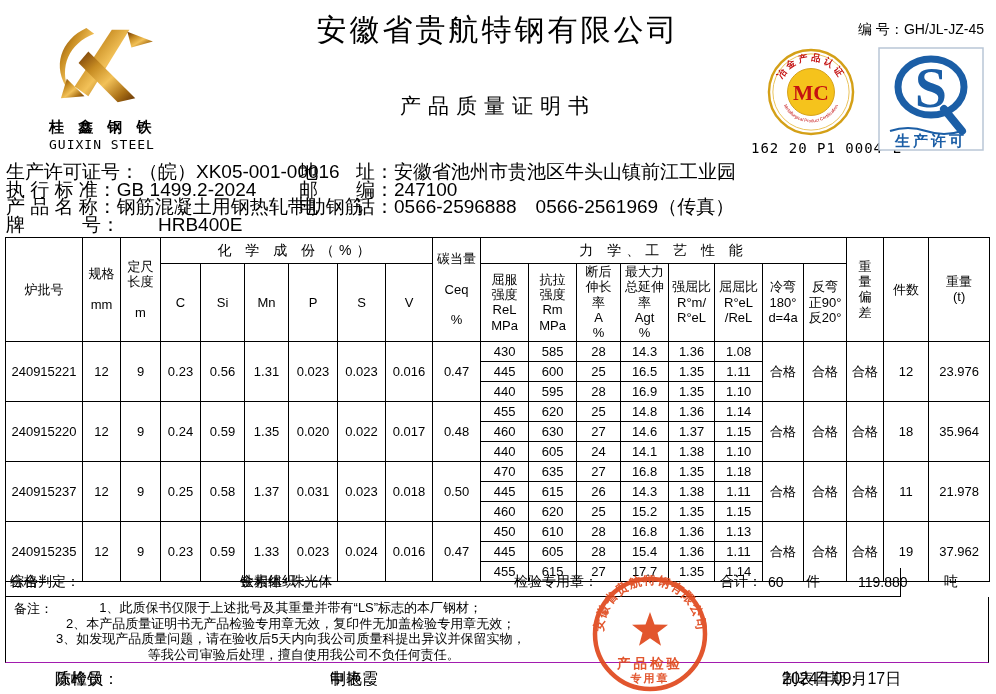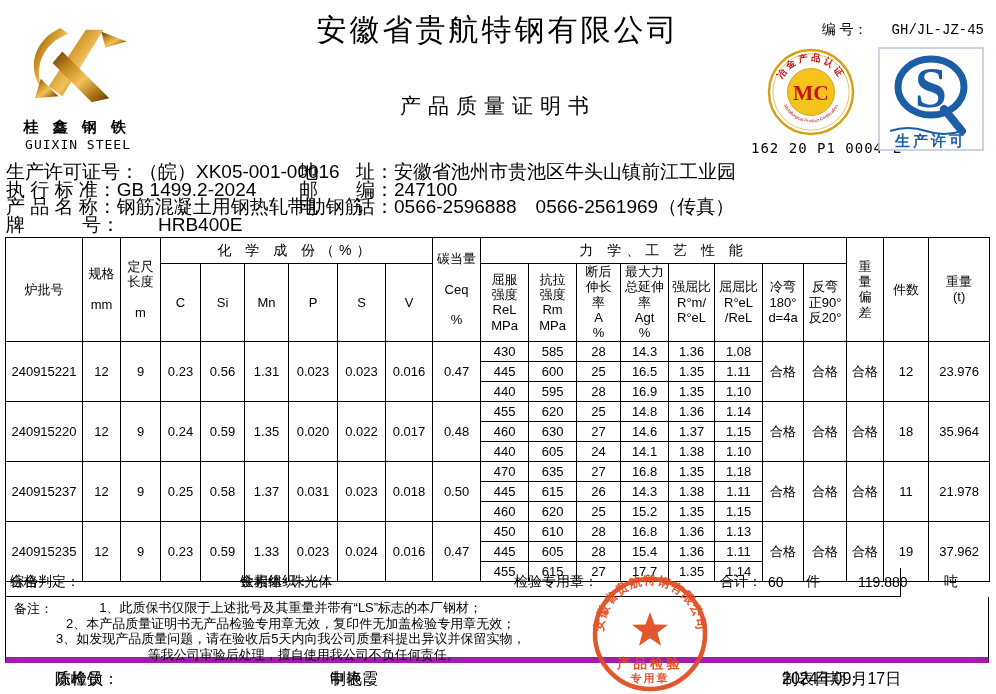--- a/index.html
+++ b/index.html
@@ -6,23 +6,23 @@
   html,body { background:#fff; }
   body { font-family:"Liberation Sans","DejaVu Sans",sans-serif; color:#000; }
   .page { position:relative; width:996px; height:694px; background:#fff; overflow:hidden; }
 
   
   .company-title { position:absolute; top:10px; left:0; right:0; text-align:center;
     font-family:"Liberation Serif","DejaVu Serif",serif; font-size:30px; letter-spacing:3px; }
   .doc-title { position:absolute; top:92px; left:0; right:0; text-align:center;
     font-family:"Liberation Serif","DejaVu Serif",serif; font-size:21px; letter-spacing:7px; }
   .doc-no { position:absolute; top:21px; right:12px; font-size:14px; }
-  .doc-no .val { font-family:Liberation Mono, monospace;margin-left:24px; }
-
-  .logo-block { position:absolute; left:15px; top:24px; width:116px; text-align:right; }
+  .doc-no .val { font-family:Liberation Sans, sans-serif; }
+
+  .logo-block { position:absolute; left:49px; top:24px; width:116px; text-align:left; }
   .logo-cn { font-size:15px; font-weight:bold; letter-spacing:5px; margin-top:2px; white-space:nowrap; }
   .logo-en { font-size:13px; font-family:"DejaVu Sans Mono",monospace; letter-spacing:1px; white-space:nowrap; }
 
   .mc-badge { position:absolute; left:767px; top:47px; }
   .mc-code { position:absolute; left:751px; top:140px; font-size:14px; letter-spacing:1px;
     font-family:"DejaVu Sans Mono",monospace; }
   .qs-badge { position:absolute; left:878px; top:47px; }
 
   
   .info-col { position:absolute; font-size:19px; line-height:17.5px; white-space:nowrap; }
@@ -43,21 +43,21 @@
   .qc tbody td { line-height:19px; }
 
   
   .summary { position:absolute; top:568px; left:5px; width:896px; height:29px;
     border-left:1px solid #000; border-right:1px solid #000; border-bottom:1px solid #000;
     font-size:14px; }
   .summary span { position:absolute; top:50%; transform:translateY(-50%); white-space:nowrap; }
 
   
   .notes { position:absolute; top:597px; left:5px; width:984px; height:66px;
-    border-left:1px solid #000; border-right:1px solid #000; border-bottom:6px solid #a21caf;
+    border-left:1px solid #000; border-right:1px solid #000; border-bottom:1px solid #a21caf;
     font-size:13px; padding:3px 0 0 8px; display:flex; }
   .notes .lbl { flex:0 0 42px; }
   .note-lines div { line-height:15.5px; white-space:nowrap;text-align:center; }
 
   
   .footer { position:absolute; top:663px; left:0; width:884px; height:31px; font-size:16px;padding-left:40px; }
   .footer span { position:absolute; top:50%; transform:translateY(-50%); white-space:nowrap; }
   .f-inspector { left:55px; }
   .f-tabulator { left:330px; }
   .f-date { left:782px; }

